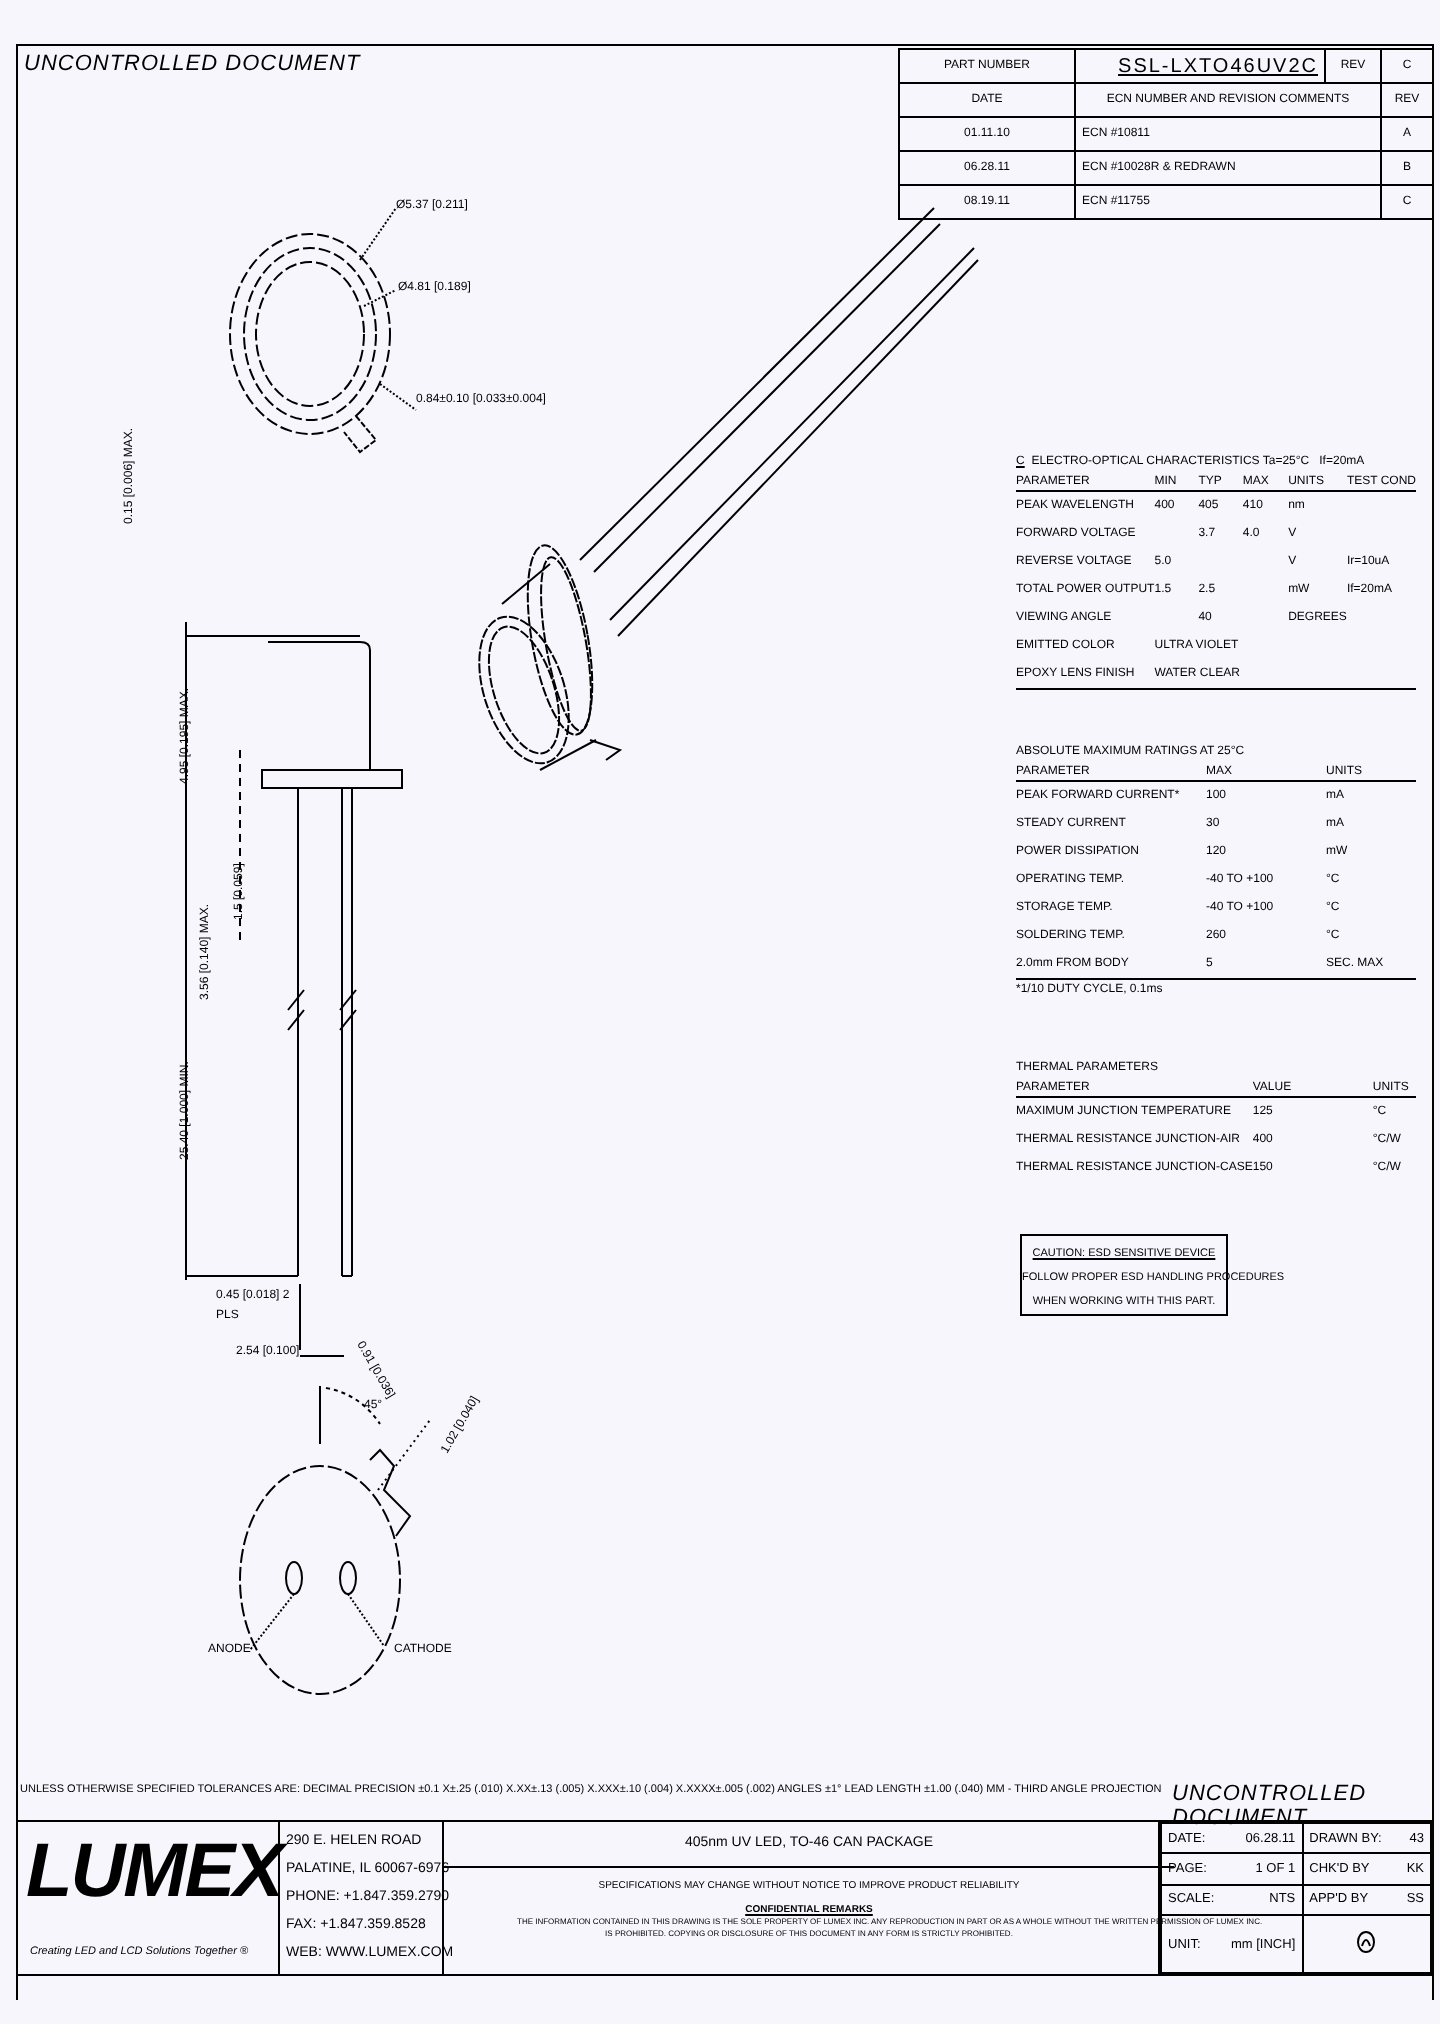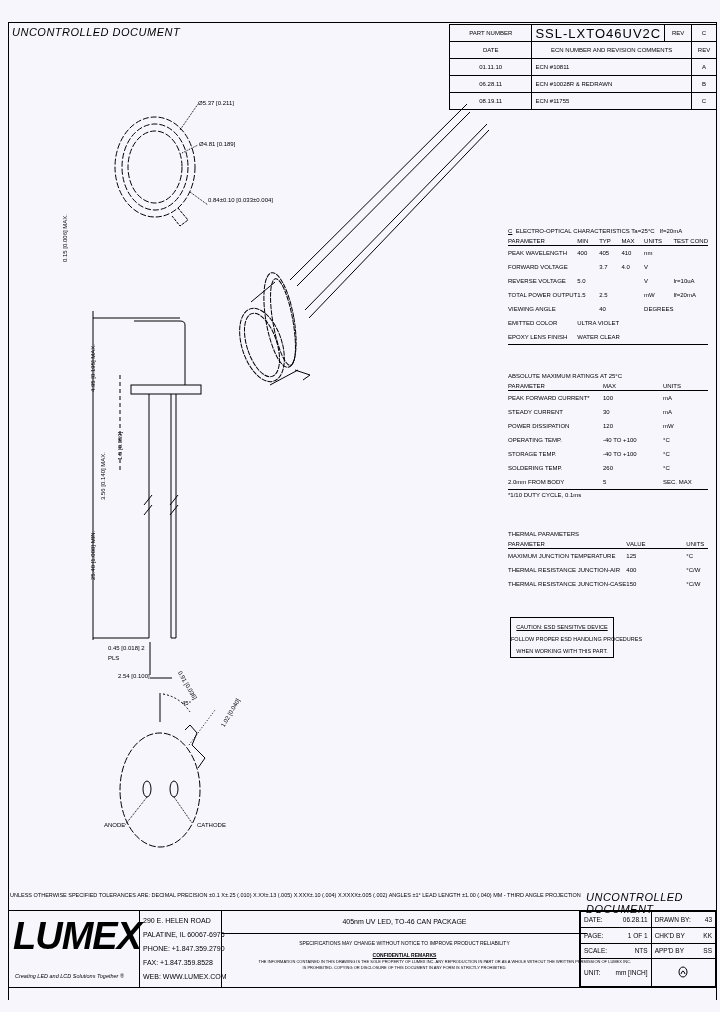--- a/index.html
+++ b/index.html
@@ -5,21 +5,21 @@
   * { box-sizing: border-box; margin: 0; padding: 0; }
   html, body { width: 720px; height: 1012px; background: #ffffff; overflow: hidden; }
   body { position: relative; font-family: "DejaVu Sans Mono", monospace; color: #000; }
   .sheet { position: absolute; left: 0; top: 0; width: 720px; height: 1012px; background: #f8f6fd; }
   .frame { position: absolute; left: 8px; top: 22px; width: 709px; height: 978px; border-left: 1px solid #000; border-right: 1px solid #000; border-top: 1px solid #000; }
   .unctl-tl { position: absolute; left: 12px; top: 26px; font-size: 11px; font-style: italic; letter-spacing: 0.5px; font-family: "Liberation Sans", sans-serif; }
 
   
   .rev { position: absolute; left: 449px; top: 24px; width: 268px; border-collapse: collapse; }
   .rev td { border: 1px solid #000; font-size: 6px; font-family: "Liberation Sans", sans-serif; height: 17px; padding: 0 3px; white-space: nowrap; }
-  .rev .pn { font-size: 13px; text-align: right; letter-spacing: 1px; }
+  .rev .pn { font-size: 10px; text-align: right; letter-spacing: 1px; text-decoration: underline; }
   .rev .c { text-align: center; }
 
   
   .spec { position: absolute; left: 508px; }
   .spec .title { font-size: 6px; font-family: "Liberation Sans", sans-serif; white-space: nowrap; margin-bottom: 3px; }
   .spec table { border-collapse: collapse; width: 200px; }
   .spec th { font-weight: normal; font-size: 6px; font-family: "Liberation Sans", sans-serif; text-align: left; border-bottom: 1px solid #000; padding: 1px 0; white-space: nowrap; }
   .spec td { font-size: 6px; font-family: "Liberation Sans", sans-serif; padding: 4px 0 4px 0; white-space: nowrap; }
   .spec tr.last td { border-bottom: 1px solid #000; }
   .caution { position: absolute; left: 510px; top: 617px; width: 104px; height: 41px; border: 1px solid #000; text-align: center; padding-top: 3px; }

